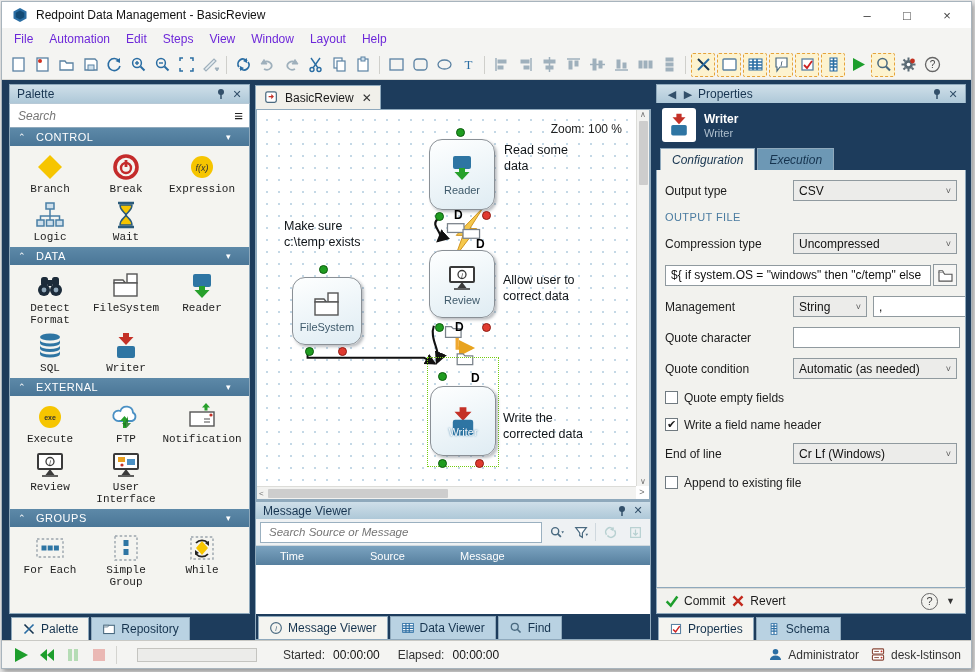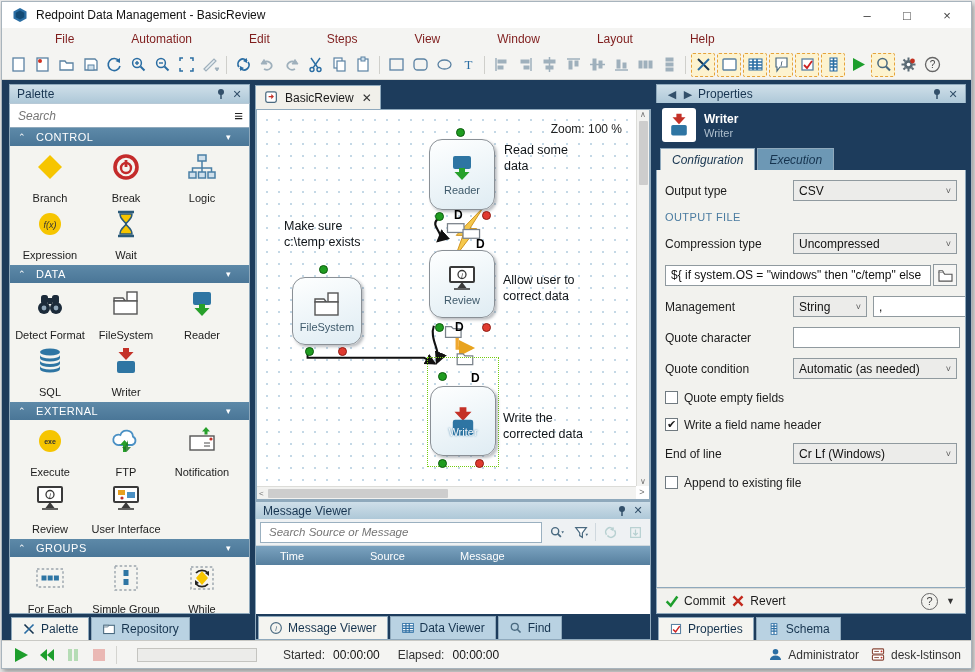--- a/index.html
+++ b/index.html
@@ -6,21 +6,21 @@
   *{box-sizing:border-box;}
   body{width:975px;height:672px;font-family:"Liberation Sans",sans-serif;font-size:12px;color:#222;}
   .app{width:971px;height:668px;margin:1px;background:#fff;border:1px solid #a8b4bd;box-shadow:2px 3px 5px rgba(0,0,0,.35);display:flex;flex-direction:column;overflow:hidden;}
 
   
   .titlebar{height:26px;display:flex;align-items:center;padding:0 4px 0 10px;background:#fff;flex:0 0 auto;}
   .titlebar .logo{width:16px;height:16px;margin-right:8px;}
   .titlebar .wtitle{flex:1;font-size:12px;color:#111;}
   .wctl{width:40px;height:24px;display:flex;align-items:center;justify-content:center;color:#444;font-size:13px;}
   .menubar{height:22px;display:flex;align-items:center;background:#f4f4f2;padding-left:4px;flex:0 0 auto;}
-  .menubar span{padding:3px 8px;color:#7f1d1d;margin-left:41px;}
+  .menubar span{padding:3px 8px;color:#6d28d9;}
   .toolbar{height:30px;display:flex;align-items:center;background:#f4f4f2;border-bottom:1px solid #d8d8d4;padding:0 4px;flex:0 0 auto;}
   .tb{width:24px;height:24px;display:flex;align-items:center;justify-content:center;border-radius:2px;}
   .tb svg{width:17px;height:17px;}
   .tb.hl{background:#fdf3cf;border:1px dashed #e5a33c;margin:0 1px;}
   .tsep{width:1px;height:18px;background:#cfcfcb;margin:0 4px;}
   .tb.gray svg *{stroke:#9fb0bc;}
 
   
   .main{flex:1;display:flex;background:#1d3c5c;padding:4px 5px 0 7px;gap:5px;min-height:0;}
 
@@ -32,21 +32,21 @@
   .searchrow{height:25px;background:#fff;border:1px solid #8fa9bc;border-top:1px solid #b7c9d6;display:flex;align-items:center;padding:0 6px;}
   .searchrow input{flex:1;border:none;outline:none;font-style:italic;color:#8a8a8a;font-size:12px;font-family:"Liberation Sans",sans-serif;background:transparent;}
   .burger{color:#222;font-size:15px;line-height:10px;}
   .sections{flex:1;overflow:hidden;border:1px solid #8fa9bc;border-top:none;background:#f4f4f0;display:flex;flex-direction:column;}
   .sechead{height:18px;background:linear-gradient(#5d89a8,#4a7697);color:#fff;display:flex;align-items:center;padding:0 8px;font-size:11px;letter-spacing:.5px;flex:0 0 auto;}
   .sechead .chv{font-size:9px;margin-right:10px;}
   .sechead .lbl{flex:1;}
   .items{display:flex;flex-wrap:wrap;padding:3px 2px 2px 2px;}
   .pitem{width:76px;display:flex;flex-direction:column;align-items:center;padding:3px 0 2px;}
   .pitem svg{width:30px;height:30px;}
-  .pitem .ilabel{margin-top:10px;font-size:11px;color:#1c1c1c;text-align:center;line-height:12px;}
+  .pitem .ilabel{margin-top:1px;font-size:11px;color:#1c1c1c;text-align:center;line-height:12px;font-family:Liberation Mono, monospace;}
   .paltabs{height:26px;display:flex;align-items:flex-end;gap:2px;padding:3px 0 0 2px;flex:0 0 auto;}
   .chip{height:23px;display:flex;align-items:center;gap:5px;padding:0 10px;background:#b9d2e2;color:#16344f;border:1px solid #8fa9bc;border-bottom:none;font-size:12px;}
   .chip.active{background:#f4f4f0;}
   .chip svg{width:14px;height:14px;}
 
   
   .center{flex:1;display:flex;flex-direction:column;min-width:0;min-height:0;}
   .tabstrip{height:25px;display:flex;align-items:flex-end;flex:0 0 auto;}
   .ctab{height:24px;background:#f1f0ea;border:1px solid #8fa9bc;border-bottom:none;display:flex;align-items:center;gap:6px;padding:0 8px;color:#1a1a1a;}
   .ctab svg{width:15px;height:15px;}
@@ -429,36 +429,36 @@
           <div class="pitem">
               <svg viewBox="0 0 30 30">
                 <circle cx="15" cy="15" r="11" fill="none" stroke="#c42b2b" stroke-width="3.6"></circle>
                 <circle cx="15" cy="16" r="5" fill="none" stroke="#c42b2b" stroke-width="2.4"></circle>
                 <line x1="15" y1="8" x2="15" y2="15" stroke="#c42b2b" stroke-width="2.8"></line>
               </svg>
               <span class="ilabel">Break</span>
             </div>
           <div class="pitem">
               <svg viewBox="0 0 30 30">
+                <circle cx="15" cy="15" r="11" fill="#f6c500"></circle>
+                <text x="15" y="18.5" text-anchor="middle" font-size="9" font-style="italic" fill="#333">f(x)</text>
+              </svg>
+              <span class="ilabel">Expression</span>
+            </div>
+          <div class="pitem">
+              <svg viewBox="0 0 30 30">
                 <g fill="#cfe0ec" stroke="#4a7fa5" stroke-width="1.5">
                   <rect x="11" y="3" width="8" height="6"></rect>
                   <rect x="2" y="20" width="7" height="6"></rect>
                   <rect x="11.5" y="20" width="7" height="6"></rect>
                   <rect x="21" y="20" width="7" height="6"></rect>
                 </g>
                 <path d="M15 9 v5 M5.5 20 v-4 h19 v4 M15 14 v6" fill="none" stroke="#4a7fa5" stroke-width="1.5"></path>
               </svg>
               <span class="ilabel">Logic</span>
-            </div>
-          <div class="pitem">
-              <svg viewBox="0 0 30 30">
-                <circle cx="15" cy="15" r="11" fill="#f6c500"></circle>
-                <text x="15" y="18.5" text-anchor="middle" font-size="9" font-style="italic" fill="#333">f(x)</text>
-              </svg>
-              <span class="ilabel">Expression</span>
             </div>
           <div class="pitem">
               <svg viewBox="0 0 30 30">
                 <path d="M7 3 h16 M7 27 h16" stroke="#2a5a7a" stroke-width="2.6"></path>
                 <path d="M9 5 c0 6 5 7 6 10 c1 -3 6 -4 6 -10 z" fill="#f6c500" stroke="#2a5a7a" stroke-width="1.4"></path>
                 <path d="M9 25 c0 -6 5 -7 6 -10 c1 3 6 4 6 10 z" fill="#f6c500" stroke="#2a5a7a" stroke-width="1.4"></path>
               </svg>
               <span class="ilabel">Wait</span>
             </div>
         </div>

